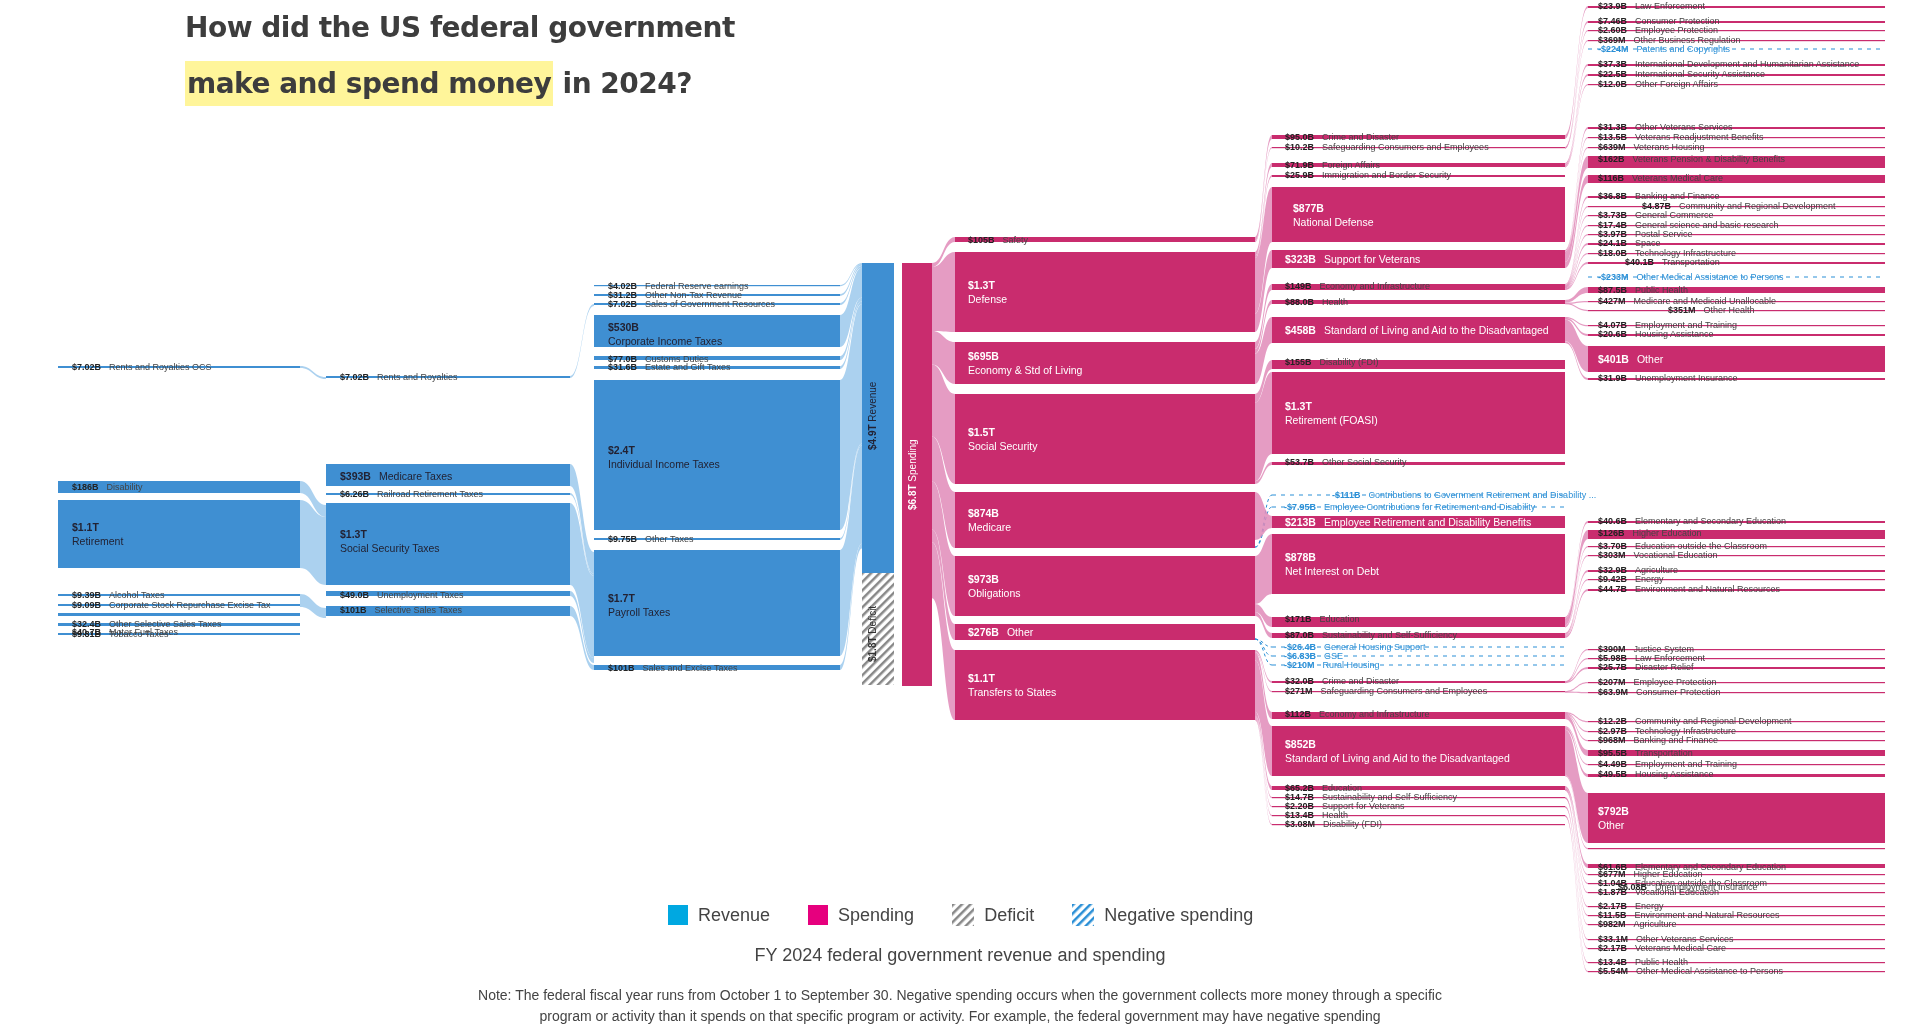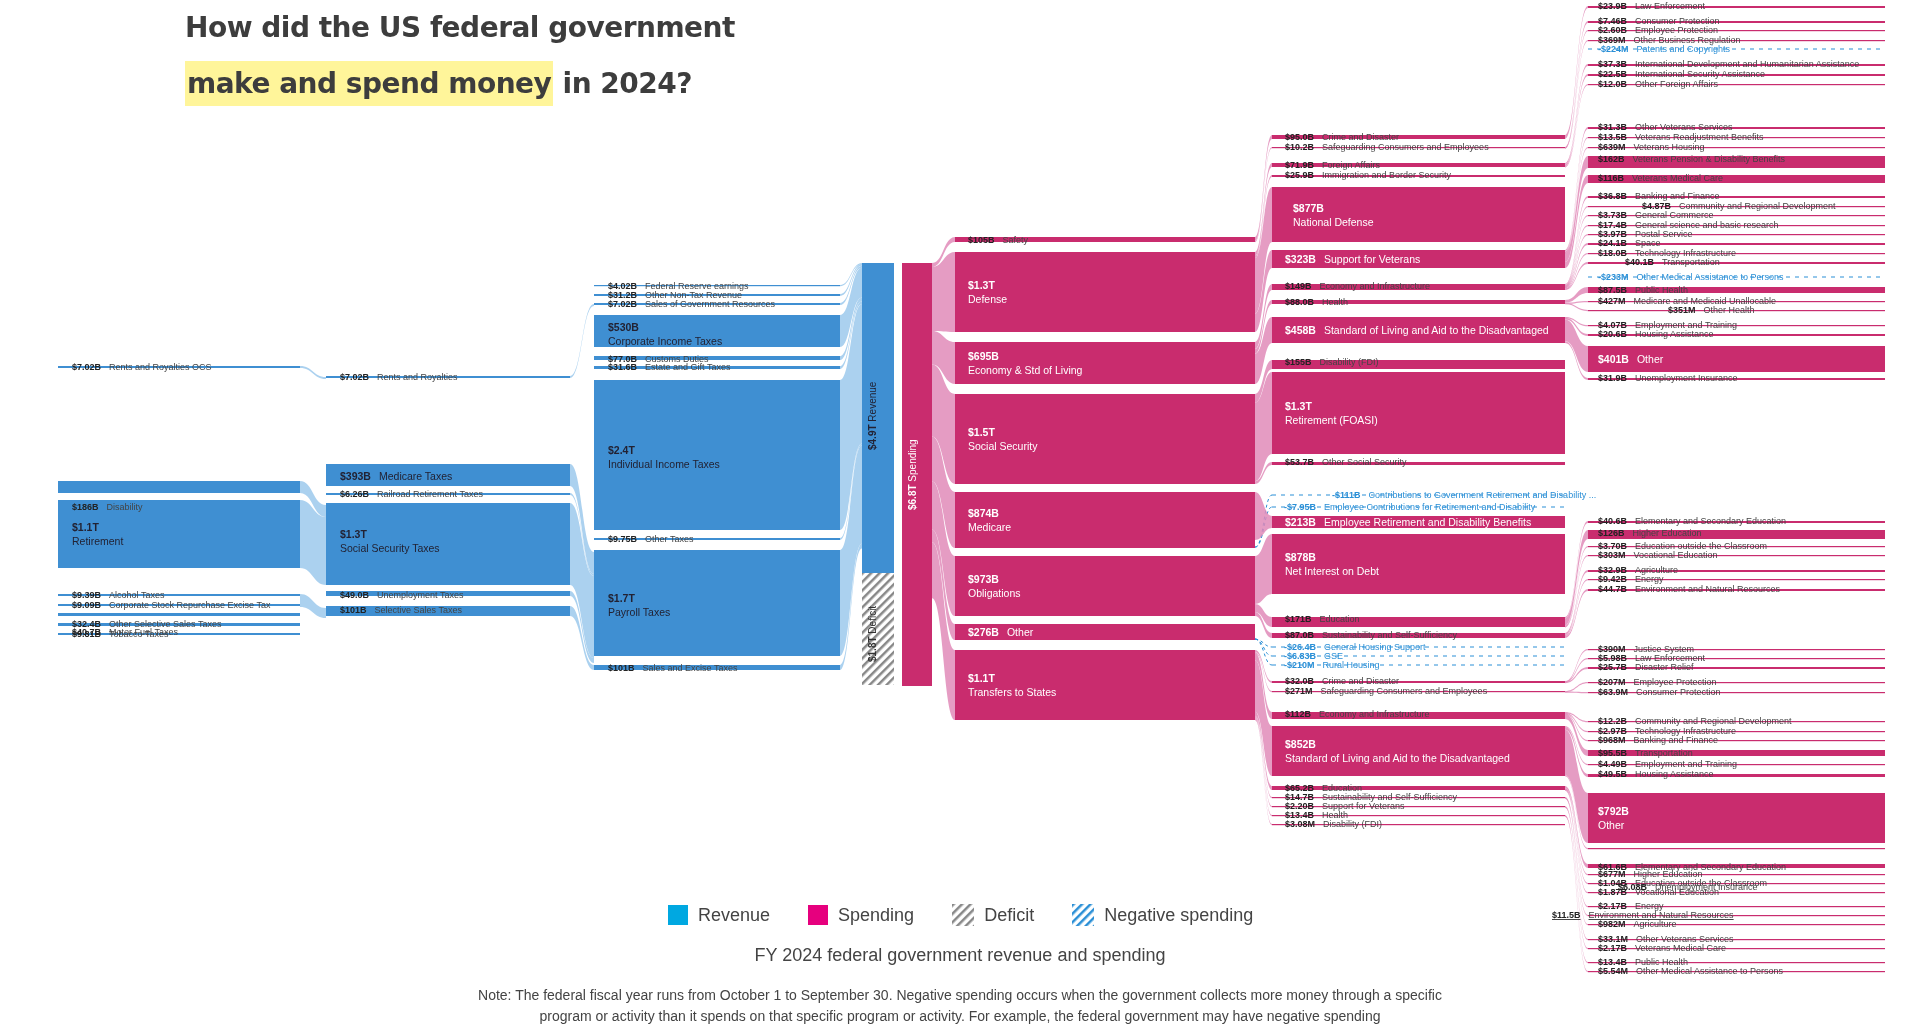--- a/index.html
+++ b/index.html
@@ -283,21 +283,21 @@
       <rect x="1588" y="924" width="297" height="1.2" fill="#c92c6e"></rect>
       <rect x="1588" y="939" width="297" height="1.2" fill="#c92c6e"></rect>
       <rect x="1588" y="948" width="297" height="1.2" fill="#c92c6e"></rect>
       <rect x="1588" y="962" width="297" height="1.2" fill="#c92c6e"></rect>
       <rect x="1588" y="971" width="297" height="1.2" fill="#c92c6e"></rect>
     </g>
 </svg>
 
 <div id="labels">
     <div class="lbl" style="left: 72px; top: 362px;"><b>$7.02B</b><span>Rents and Royalties OCS</span></div>
-    <div class="lbl" style="left: 72px; top: 502px;"><b>$186B</b><span>Disability</span></div>
+    <div class="lbl" style="left: 72px; top: 482px;"><b>$186B</b><span>Disability</span></div>
     <div class="blk dark" style="left: 72px; top: 520px;"><b>$1.1T</b><span>Retirement</span></div>
     <div class="lbl" style="left: 72px; top: 590px;"><b>$9.39B</b><span>Alcohol Taxes</span></div>
     <div class="lbl" style="left: 72px; top: 600px;"><b>$9.09B</b><span>Corporate Stock Repurchase Excise Tax</span></div>
     <div class="lbl" style="left: 72px; top: 627px;"><b>$40.7B</b><span>Motor Fuel Taxes</span></div>
     <div class="lbl" style="left: 72px; top: 619px;"><b>$32.4B</b><span>Other Selective Sales Taxes</span></div>
     <div class="lbl" style="left: 72px; top: 629px;"><b>$9.81B</b><span>Tobacco Taxes</span></div>
     <div class="lbl" style="left: 340px; top: 372px;"><b>$7.02B</b><span>Rents and Royalties</span></div>
     <div class="blk dark inline" style="left: 340px; top: 469px;"><b>$393B</b><span>Medicare Taxes</span></div>
     <div class="lbl" style="left: 340px; top: 489px;"><b>$6.26B</b><span>Railroad Retirement Taxes</span></div>
     <div class="blk dark" style="left: 340px; top: 527px;"><b>$1.3T</b><span>Social Security Taxes</span></div>
@@ -398,21 +398,21 @@
     <div class="lbl" style="left: 1598px; top: 748px;"><b>$95.5B</b><span>Transportation</span></div>
     <div class="lbl" style="left: 1598px; top: 759px;"><b>$4.49B</b><span>Employment and Training</span></div>
     <div class="lbl" style="left: 1598px; top: 769px;"><b>$49.5B</b><span>Housing Assistance</span></div>
     <div class="blk" style="left: 1598px; top: 804px;"><b>$792B</b><span>Other</span></div>
     <div class="lbl" style="left: 1598px; top: 882px; padding-left: 20px;"><b>$6.08B</b><span>Unemployment Insurance</span></div>
     <div class="lbl" style="left: 1598px; top: 862px;"><b>$61.6B</b><span>Elementary and Secondary Education</span></div>
     <div class="lbl" style="left: 1598px; top: 869px;"><b>$677M</b><span>Higher Education</span></div>
     <div class="lbl" style="left: 1598px; top: 878px;"><b>$1.04B</b><span>Education outside the Classroom</span></div>
     <div class="lbl" style="left: 1598px; top: 887px;"><b>$1.87B</b><span>Vocational Education</span></div>
     <div class="lbl" style="left: 1598px; top: 901px;"><b>$2.17B</b><span>Energy</span></div>
-    <div class="lbl" style="left: 1552px; top: 910px; text-decoration: underline;"><b>$11.5B</b><span>Environment and Natural Resources</span></div>
+    <div class="lbl" style="left: 1598px; top: 910px;"><b>$11.5B</b><span>Environment and Natural Resources</span></div>
     <div class="lbl" style="left: 1598px; top: 919px;"><b>$982M</b><span>Agriculture</span></div>
     <div class="lbl" style="left: 1598px; top: 934px;"><b>$33.1M</b><span>Other Veterans Services</span></div>
     <div class="lbl" style="left: 1598px; top: 943px;"><b>$2.17B</b><span>Veterans Medical Care</span></div>
     <div class="lbl" style="left: 1598px; top: 957px;"><b>$13.4B</b><span>Public Health</span></div>
     <div class="lbl" style="left: 1598px; top: 966px;"><b>$5.54M</b><span>Other Medical Assistance to Persons</span></div>
   </div>
 
 <div class="vtext" style="left:867px; top:450px; color:#223;"><b>$4.9T</b> <span>Revenue</span></div>
 <div class="vtext" style="left:907px; top:510px; color:#fff;"><b>$6.8T</b> <span>Spending</span></div>
 <div class="vtext" style="left:867px; top:662px; color:#333;"><b>$1.8T</b> <span>Deficit</span></div>

